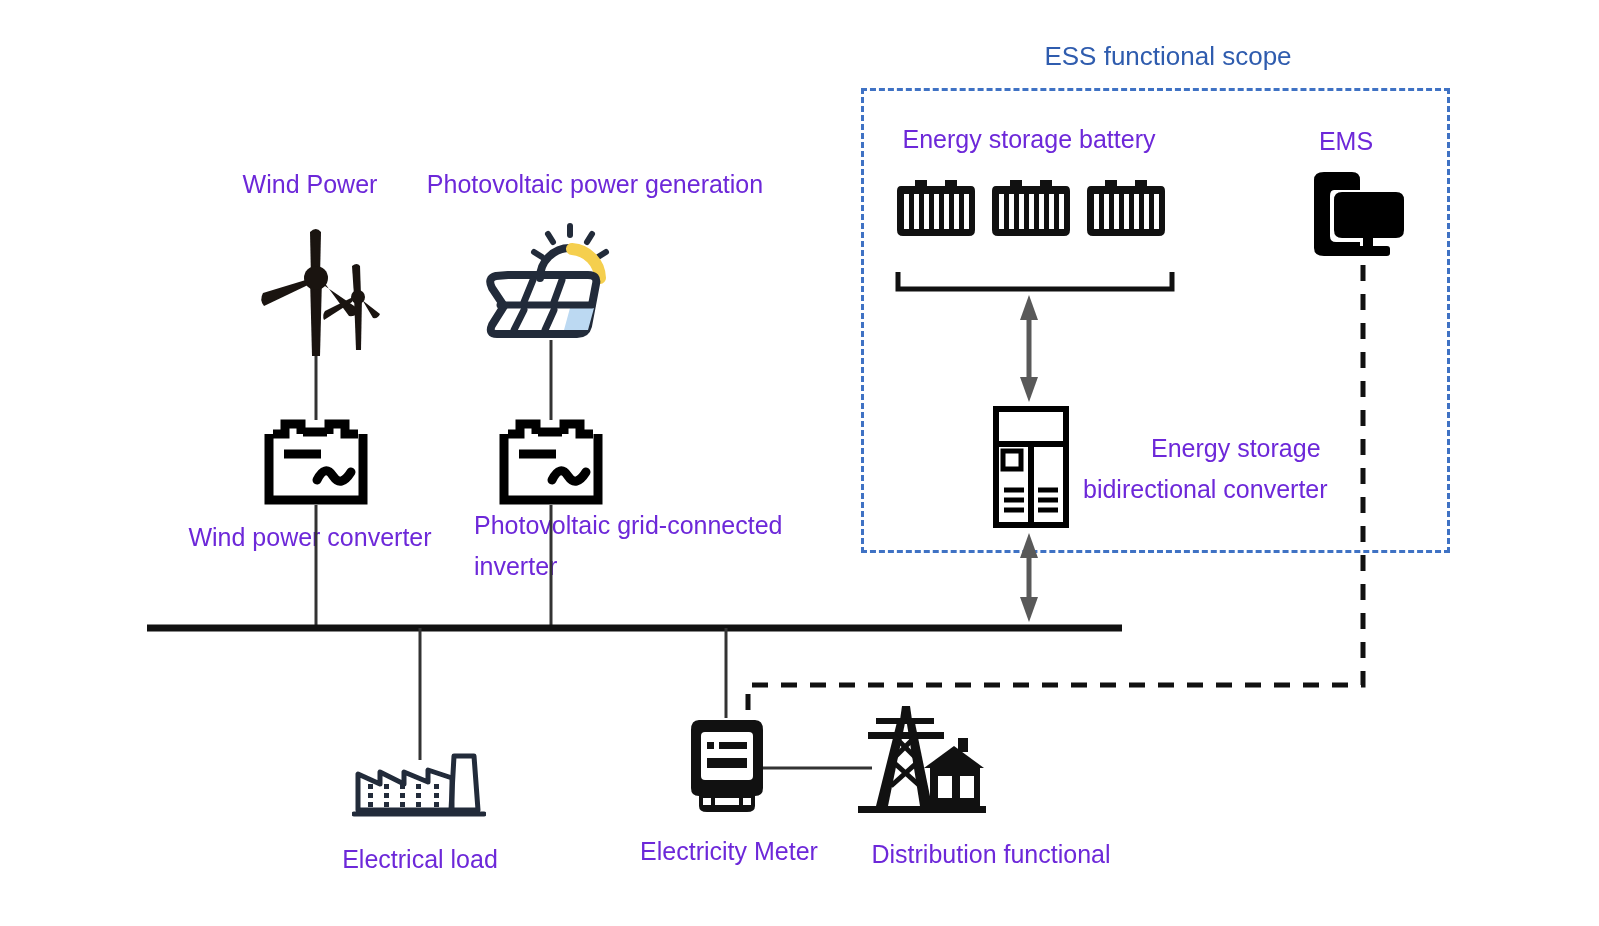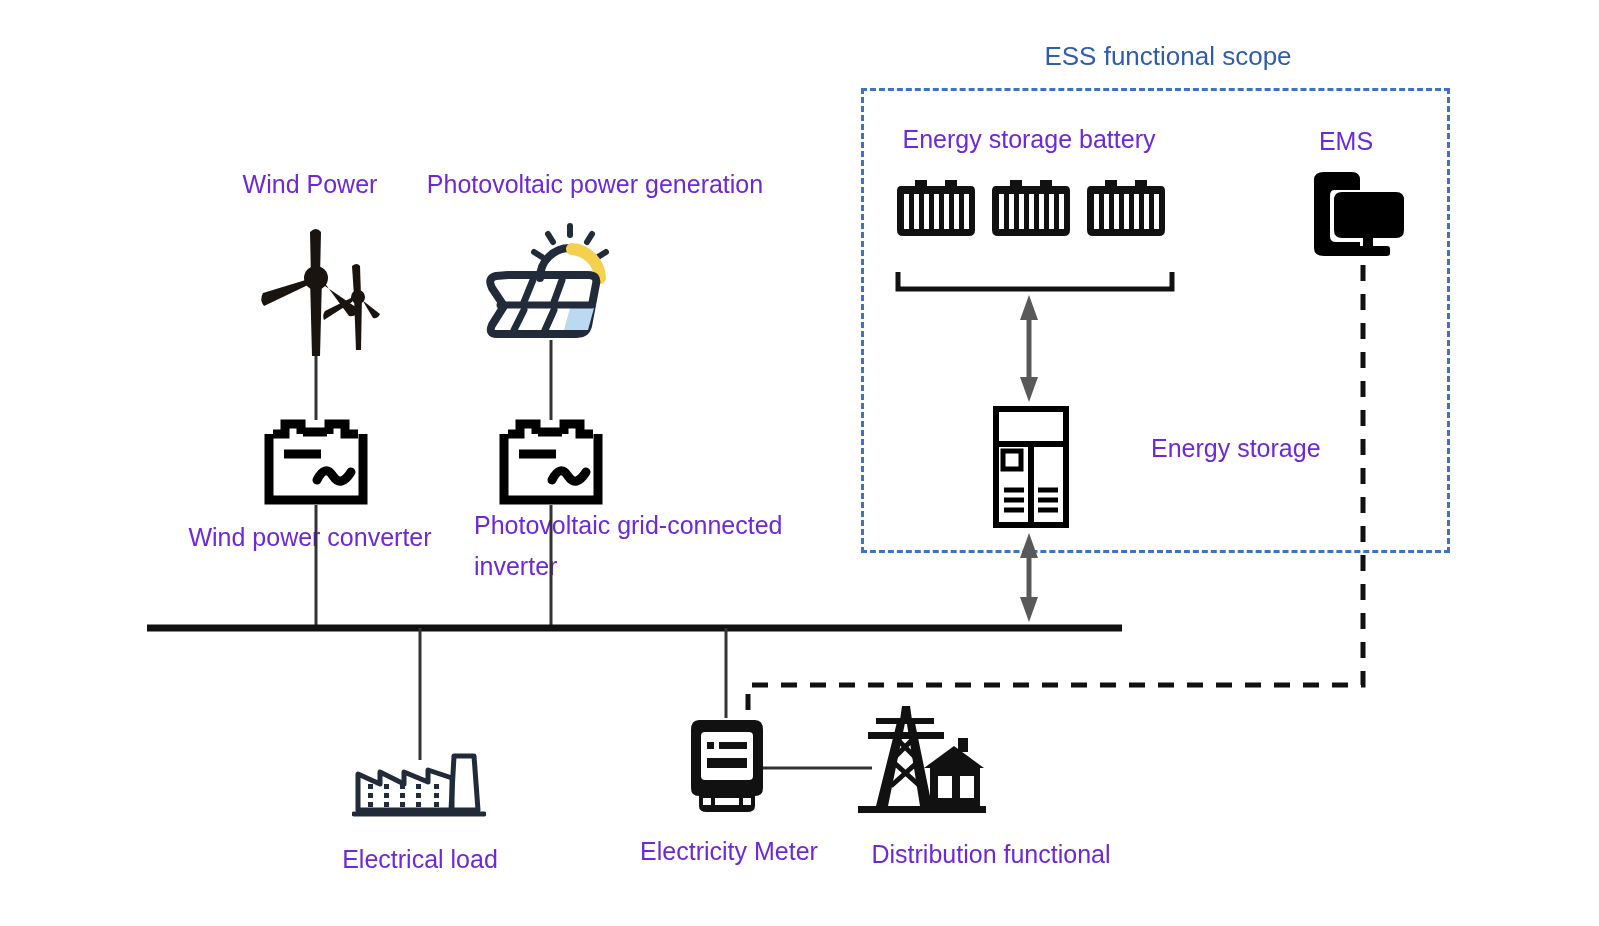--- a/index.html
+++ b/index.html
@@ -62,20 +62,21 @@
 
   <div class="lbl center" style="left:310px; top:165px;">Wind Power</div>
   <div class="lbl center" style="left:595px; top:165px;">Photovoltaic power generation</div>
   <div class="lbl center" style="left:310px; top:518px;">Wind power converter</div>
   <div class="lbl" style="left:474px; top:506px;text-align:center;">Photovoltaic grid-connected</div>
   <div class="lbl" style="left:474px; top:547px;">inverter</div>
 
   <div class="lbl center" style="left:1029px; top:120px;">Energy storage battery</div>
   <div class="lbl center" style="left:1346px; top:122px;">EMS</div>
   <div class="lbl" style="left:1127px; top:429px;margin-left:24px;">Energy storage</div>
+  <div class="lbl" style="left:1083px; top:470px;">bidirectional converter</div>
 
   <div class="lbl center" style="left:420px; top:832px;margin-top:8px;">Electrical load</div>
   <div class="lbl center" style="left:729px; top:832px;">Electricity Meter</div>
   <div class="lbl center" style="left:991px; top:835px;">Distribution functional</div>
 
   <svg class="layer" viewBox="0 0 1599 926">
 
     <line x1="316" y1="355" x2="316" y2="420" stroke="#333" stroke-width="3"></line>
 
     <line x1="551" y1="340" x2="551" y2="420" stroke="#333" stroke-width="3"></line>

